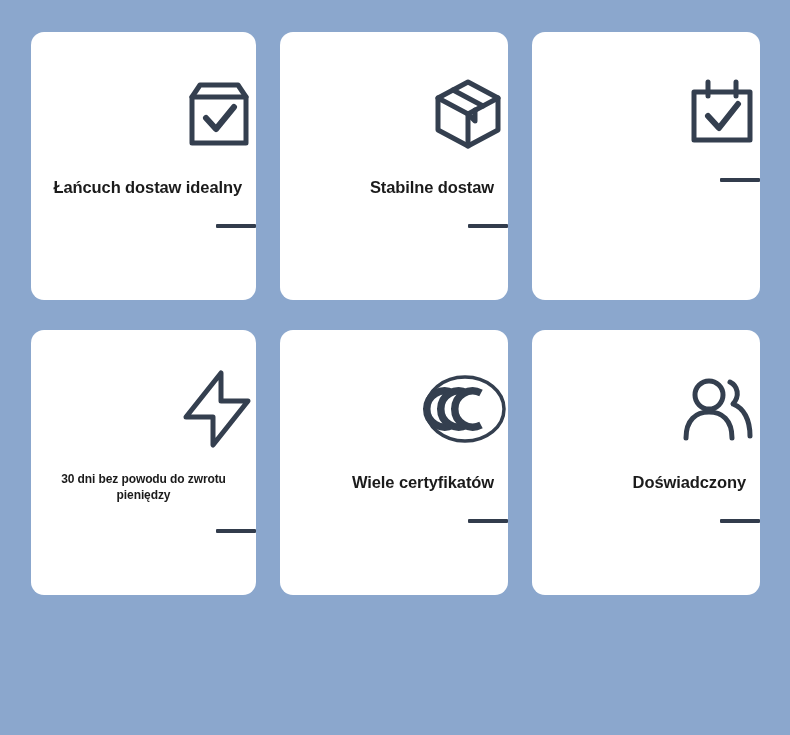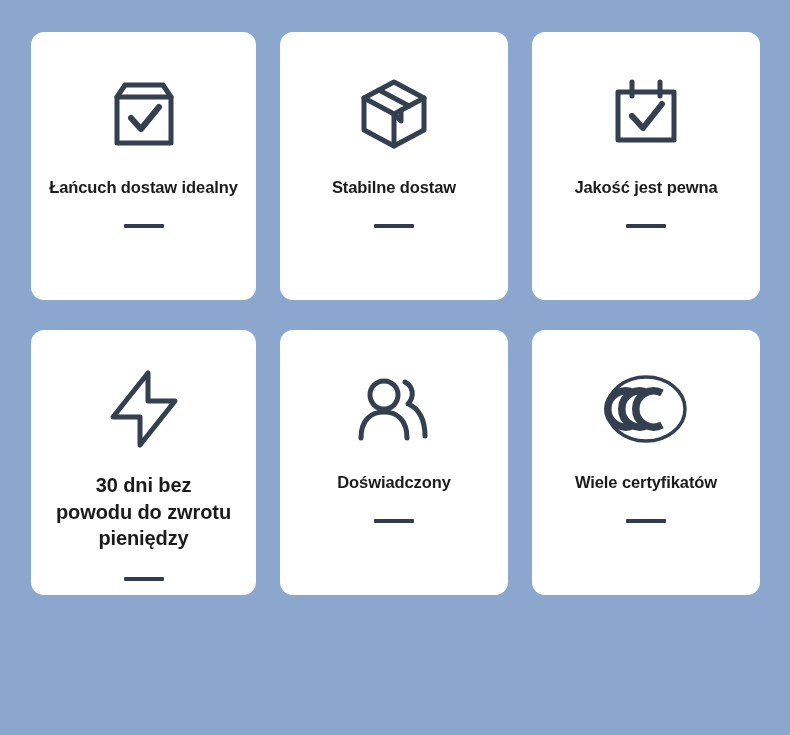--- a/index.html
+++ b/index.html
@@ -24,21 +24,21 @@
     grid-template-columns: 225px 228px 228px;
     column-gap: 24px;
     row-gap: 30px;
   }
 
   .feature-card {
     background: #ffffff;
     border-radius: 13px;
     display: flex;
     flex-direction: column;
-    align-items: center;
+    align-items: flex-end;
     overflow: hidden;
   }
 
   
   .feature-grid > .feature-card:nth-child(1),
   .feature-grid > .feature-card:nth-child(2),
   .feature-grid > .feature-card:nth-child(3) {
     height: 268px;
   }
 
@@ -72,21 +72,21 @@
     padding: 0 14px;
     font-size: 16.5px;
     font-weight: bold;
     line-height: 1.33;
     color: #1b1b1b;
     text-align: center;
     letter-spacing: -0.1px;
   }
 
   .feature-grid > .feature-card:nth-child(4) .card-title {
-    font-size: 20px;
+    font-size: 12px;
     padding: 0 24px;
   }
 
   .card-rule {
     margin-top: 25px;
     width: 40px;
     height: 4px;
     background: #323c4c;
     border-radius: 1px;
   }
@@ -124,52 +124,51 @@
 
   <div class="feature-card">
     <div class="card-icon">
       <svg width="76" height="76" viewBox="0 0 76 76" fill="none" stroke="#343f4f" stroke-width="5" stroke-linecap="round" stroke-linejoin="round">
         <path d="M24 6 L24 20"></path>
         <path d="M52 6 L52 20"></path>
         <rect x="10" y="16" width="56" height="48"></rect>
         <path d="M24 40 L35 52 L54 28" stroke-width="6"></path>
       </svg>
     </div>
-    <div class="card-title">Jakość jest pewna</div>
     <div class="card-rule"></div>
   </div>
 
   <div class="feature-card">
     <div class="card-icon">
       <svg width="78" height="82" viewBox="0 0 78 82" fill="none" stroke="#343f4f" stroke-width="5" stroke-linecap="round" stroke-linejoin="round">
         <path d="M43 5 L43 33 L70 33 L35 77 L35 49 L8 49 Z"></path>
       </svg>
     </div>
     <div class="card-title">30 dni bez powodu do zwrotu pieniędzy</div>
-    <div class="card-rule"></div>
-  </div>
-
-  <div class="feature-card">
-    <div class="card-icon">
-      <svg width="82" height="66" viewBox="0 0 82 66" fill="none" stroke="#343f4f" stroke-width="5" stroke-linecap="round" stroke-linejoin="round">
-        <circle cx="31" cy="19" r="14"></circle>
-        <path d="M8 62 C8 44 18 36 31 36 C44 36 54 44 54 62"></path>
-        <path d="M52 6 C60 10 62 20 55 28 C66 32 72 44 72 60"></path>
-      </svg>
-    </div>
-    <div class="card-title">Doświadczony</div>
     <div class="card-rule"></div>
   </div>
 
   <div class="feature-card">
     <div class="card-icon">
       <svg width="86" height="76" viewBox="0 0 86 76" fill="none" stroke="#343f4f" stroke-linecap="butt">
         <ellipse cx="43" cy="38" rx="39" ry="32" stroke-width="3.5"></ellipse>
         <path d="M31 22 A18 18 0 1 0 31 54" stroke-width="7.5"></path>
         <path d="M45 22 A18 18 0 1 0 45 54" stroke-width="7.5"></path>
         <path d="M59 22 A18 18 0 1 0 59 54" stroke-width="7.5"></path>
       </svg>
     </div>
     <div class="card-title">Wiele certyfikatów</div>
     <div class="card-rule"></div>
   </div>
 
+  <div class="feature-card">
+    <div class="card-icon">
+      <svg width="82" height="66" viewBox="0 0 82 66" fill="none" stroke="#343f4f" stroke-width="5" stroke-linecap="round" stroke-linejoin="round">
+        <circle cx="31" cy="19" r="14"></circle>
+        <path d="M8 62 C8 44 18 36 31 36 C44 36 54 44 54 62"></path>
+        <path d="M52 6 C60 10 62 20 55 28 C66 32 72 44 72 60"></path>
+      </svg>
+    </div>
+    <div class="card-title">Doświadczony</div>
+    <div class="card-rule"></div>
+  </div>
+
 </div>
 
 </body></html>

